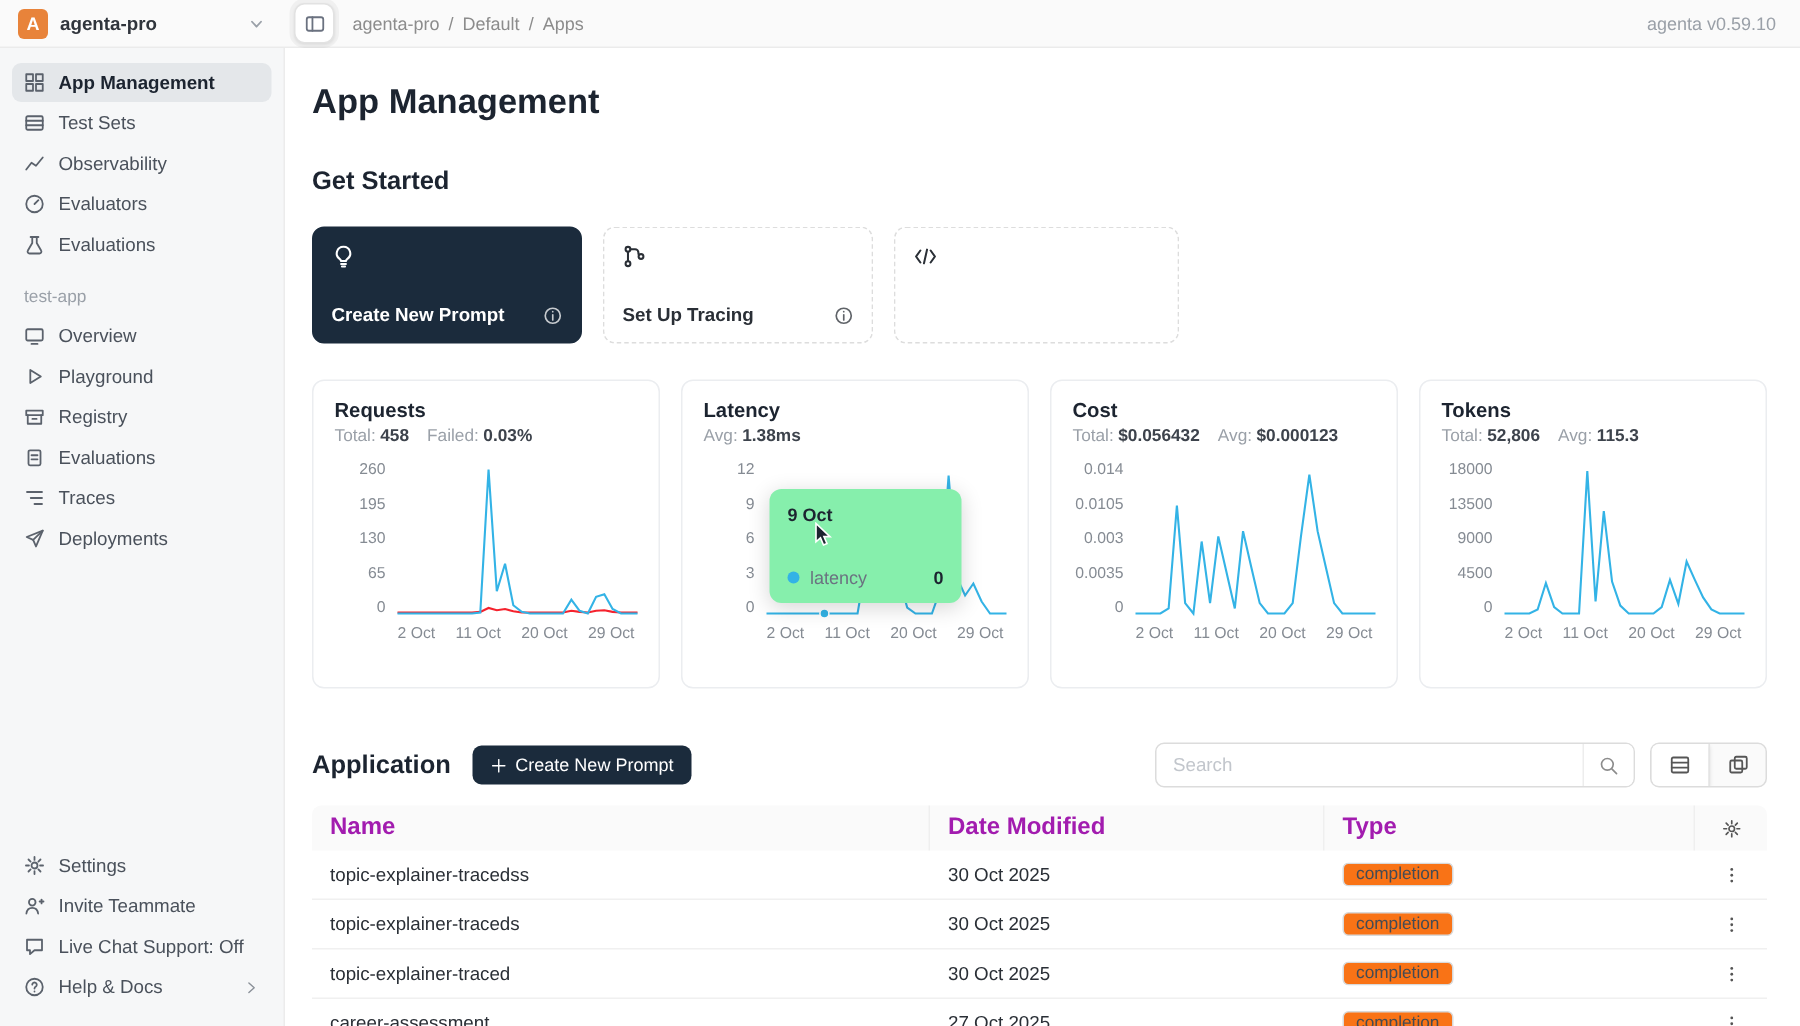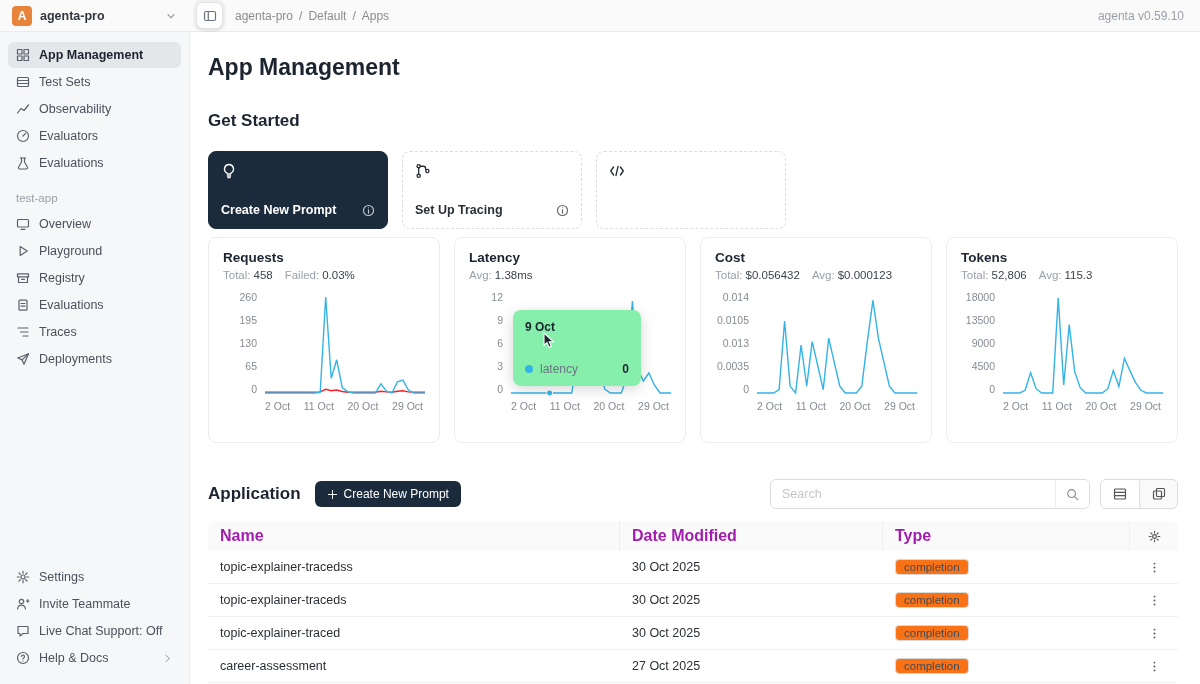--- a/index.html
+++ b/index.html
@@ -44,26 +44,26 @@
   .start-card { width:180px; height:78px; border-radius:8px; padding:11px 12px;
     display:flex; flex-direction:column; justify-content:space-between;
     border:1px dashed #ddd; background:#fff; color:#2a2f36; cursor:pointer; }
   .start-card.wide { width:190px; }
   .start-card.primary { background:#1b2b3c; border:1px solid #1b2b3c; color:#fff; }
   .start-icon { display:flex; }
   .start-label { display:flex; align-items:center; font-size:12.5px; font-weight:600; gap:6px; }
   .info-ic { margin-left:auto; opacity:.75; display:flex; }
 
   
-  .metrics { display:flex; gap:14px; margin-top:8px; }
+  .metrics { display:flex; gap:14px; margin-top:24px; }
   .metric-card { position:relative; width:232px; height:206px; border:1px solid #ebedf0;
     border-radius:8px; background:#fff; padding:12px 14px; }
   .metric-title { font-size:13.5px; font-weight:700; color:#1c2430; }
   .metric-stats { display:flex; gap:12px; margin-top:4px; font-size:11.5px; color:#9aa0a8; }
-  .metric-stats b { color:#3d434c; font-weight:400; margin-left:3px; }
+  .metric-stats b { color:#3d434c; font-weight:700; margin-left:3px; }
   .chart-grid { display:grid; grid-template-columns:42px 1fr; grid-template-rows:104px 16px;
     margin-top:10px;text-align:right; }
   .y-axis { display:flex; flex-direction:column; justify-content:space-between;
     align-items:flex-end; padding-right:8px; font-size:10.5px; color:#858b93; }
   .chart-area { position:relative; cursor:crosshair; }
   .x-axis { grid-column:2; display:flex; justify-content:space-between; font-size:10.5px;
     color:#858b93; padding-top:5px; padding-right:2px; }
 
   .tooltip { position:absolute; left:58px; top:72px; width:128px; background:#86efac;
     border-radius:8px; box-shadow:0 3px 14px rgba(0,0,0,.16); padding:10px 12px;
@@ -430,21 +430,21 @@
       <div class="metric-card">
         <div class="metric-title">Cost</div>
         <div class="metric-stats">
           <span><span>Total:</span><b>$0.056432</b></span>
           <span><span>Avg:</span><b>$0.000123</b></span>
         </div>
         <div class="chart-grid">
           <div class="y-axis">
             <span>0.014</span>
               <span>0.0105</span>
-              <span>0.013</span>
+              <span>0.003</span>
               <span>0.0035</span>
               <span>0</span>
           </div>
           <div class="chart-area">
               <svg viewBox="0 0 160 104" preserveAspectRatio="none" style="width: 100%; height: 100%; display: block; overflow: visible;">
                 <polyline points="0.0,102.0 5.5,102.0 11.0,102.0 16.6,102.0 22.1,98.6 27.6,30.0 33.1,95.1 38.6,102.0 44.1,54.0 49.7,95.1 55.2,50.6 60.7,74.6 66.2,98.6 71.7,47.1 77.2,71.1 82.8,95.1 88.3,102.0 93.8,102.0 99.3,102.0 104.8,95.1 110.3,50.6 115.9,9.4 121.4,47.1 126.9,71.1 132.4,95.1 137.9,102.0 143.4,102.0 149.0,102.0 154.5,102.0 160.0,102.0" fill="none" stroke="#33b3e6" stroke-width="1.4" vector-effect="non-scaling-stroke"></polyline>
               </svg>
             </div>
           <div></div>
           <div class="x-axis">

